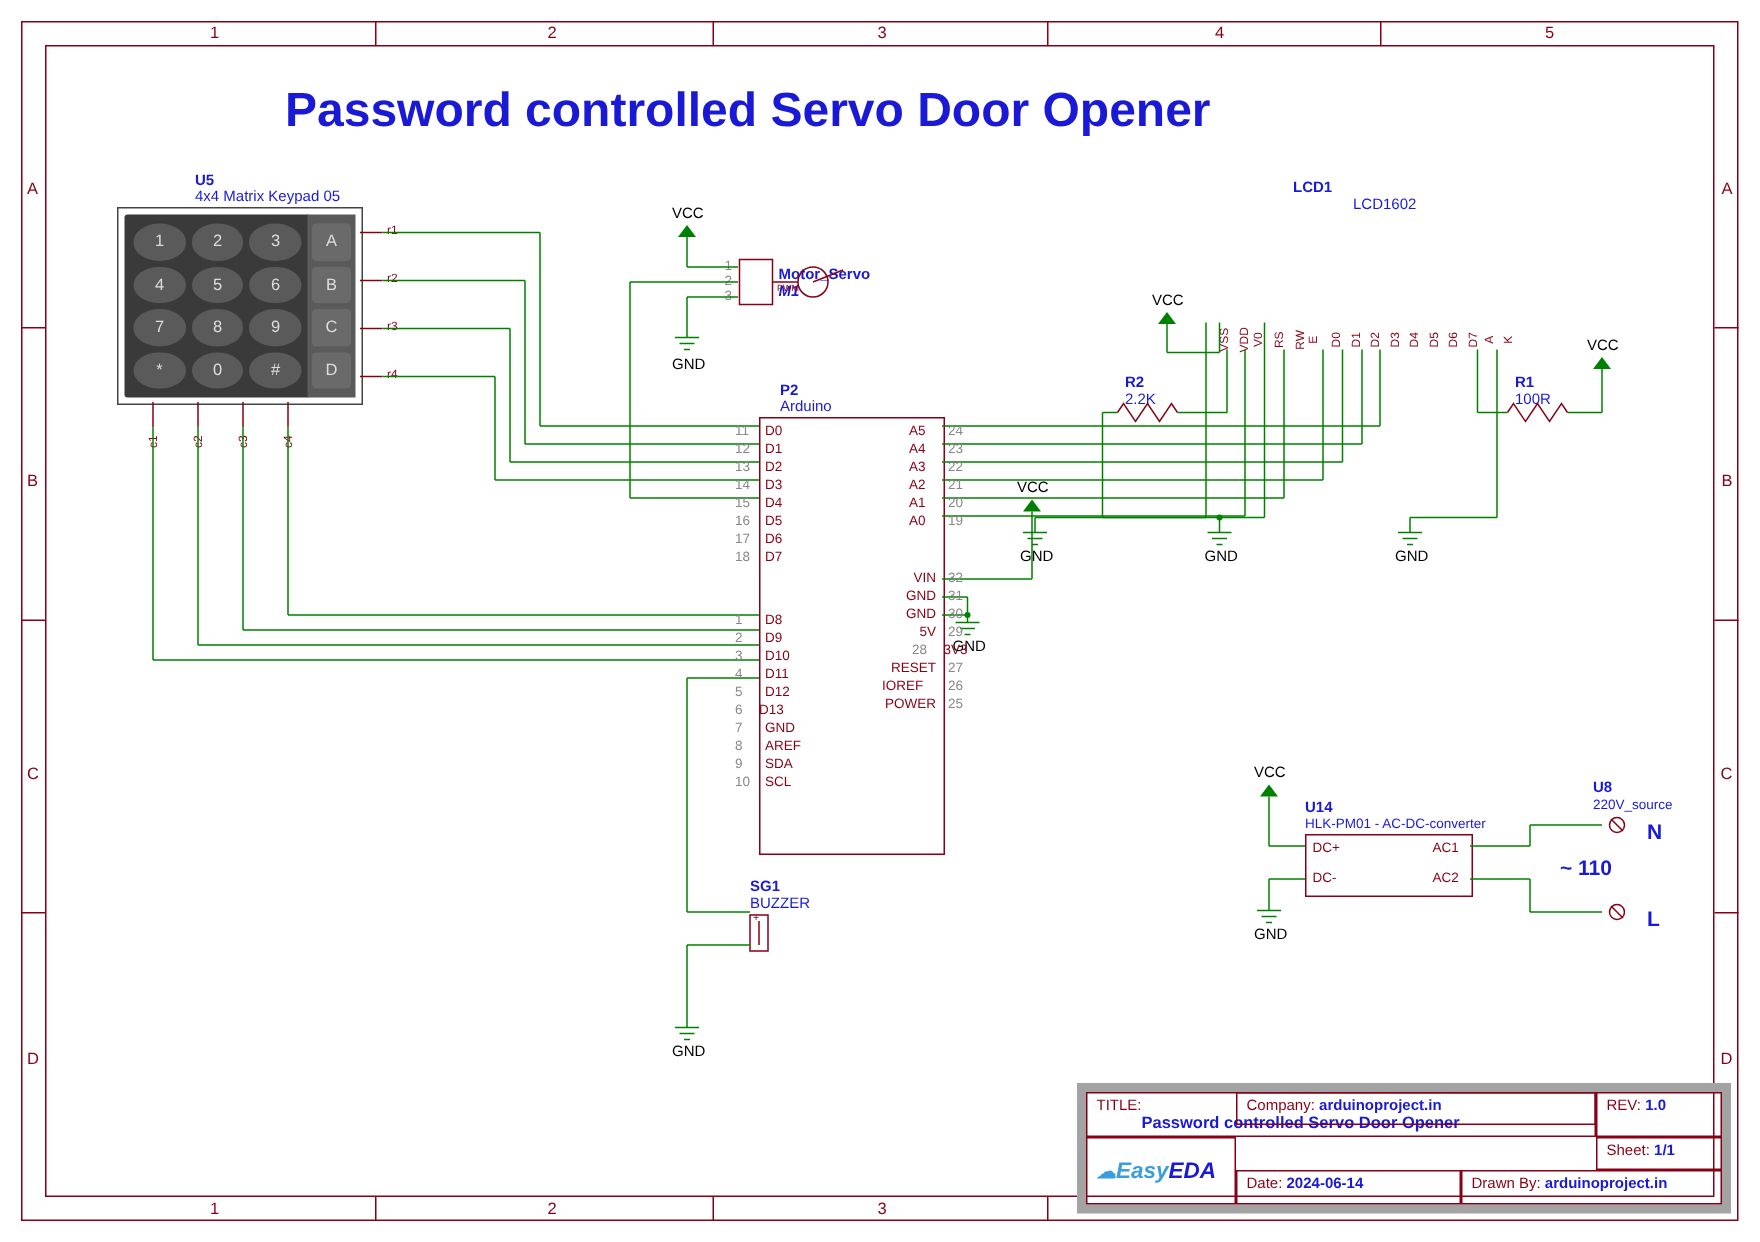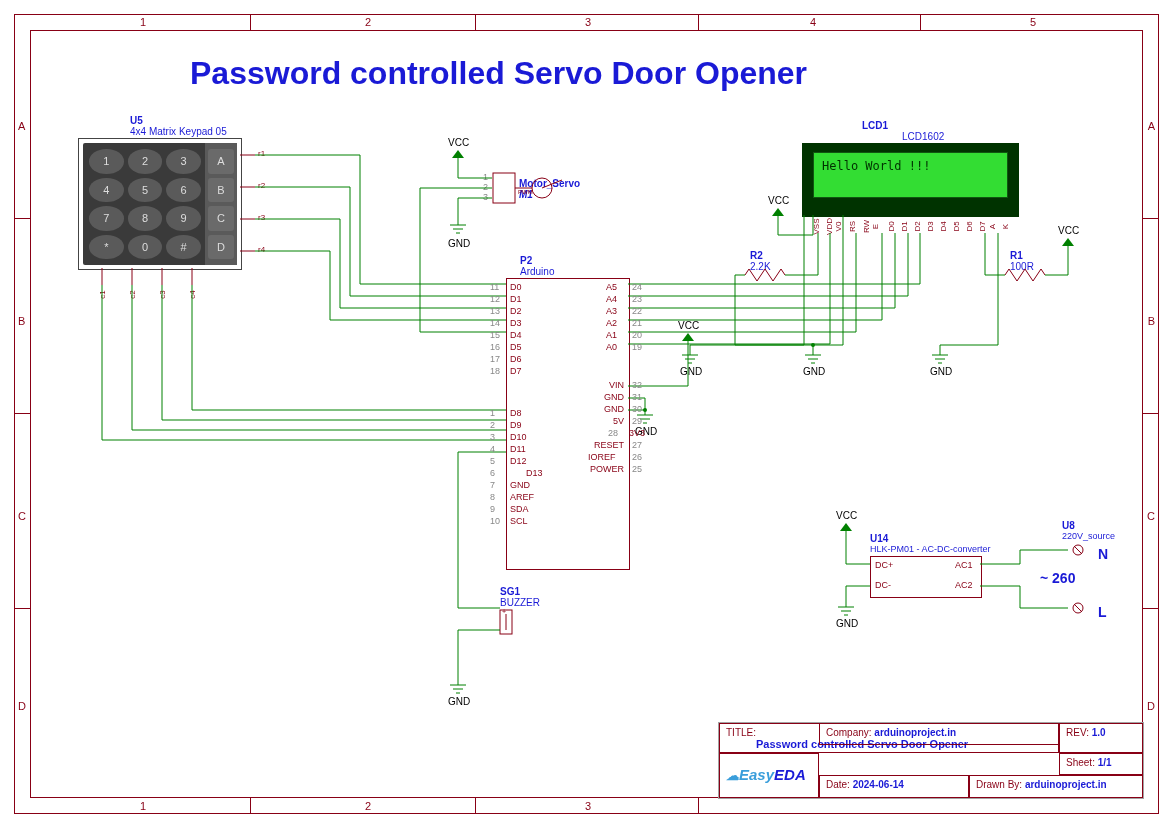--- a/index.html
+++ b/index.html
@@ -15,21 +15,21 @@
   .pinnum{position:absolute;font-size:9px;color:#888;}
   .powlbl{position:absolute;font-size:10px;color:#000;}
   .keypad{position:absolute;border:1px solid #444;background:#fff;}
   .kp-inner{position:absolute;left:4px;top:4px;right:34px;bottom:4px;background:#3a3a3a;border-radius:2px;display:grid;grid-template-columns:repeat(3,1fr);grid-template-rows:repeat(4,1fr);gap:4px;padding:6px;}
   .kp-side{position:absolute;right:4px;top:4px;width:26px;bottom:4px;background:#5a5a5a;display:grid;grid-template-rows:repeat(4,1fr);gap:4px;padding:6px 3px;}
   .kbtn{background:#5a5a5a;border-radius:50%;color:#ddd;display:flex;align-items:center;justify-content:center;font-size:11px;}
   .kbtn.sq{border-radius:3px;background:#6a6a6a;}
   .arduino{position:absolute;border:1px solid #880015;background:#fff;}
   .lcd{position:absolute;border:1px solid #003300;background:#003300;}
   .lcd-screen{position:absolute;left:10px;right:10px;top:8px;bottom:18px;background:#33dd33;border:1px solid #115511;color:#003300;font-family:monospace;font-size:12px;padding:6px 8px;}
-  .tblock{position:absolute;border:1px solid #a3a3a3;font-size:10px;}
+  .tblock{position:absolute;border:6px solid #a3a3a3;font-size:10px;}
   .tblock .cell{position:absolute;border:1px solid #880015;padding:3px 6px;box-sizing:border-box;}
   .tblock .hdr{color:#880015;}
   .tblock .val{color:#1a1ad6;font-weight:bold;}
   .wire{stroke:#008000;stroke-width:1;fill:none;}
   .wire-r{stroke:#880015;stroke-width:1;fill:none;}
   .junction{fill:#008000;}
   .rect-r{fill:none;stroke:#880015;stroke-width:1;}
   .arrow{fill:#008000;}
   .rowname{position:absolute;font-size:8px;color:#880015;}
   .resistor{stroke:#880015;fill:none;stroke-width:1;}
@@ -132,23 +132,20 @@
   <div class="pinnum" style="left:483px;top:182px;">2</div>
   <div class="pinnum" style="left:483px;top:192px;">3</div>
   <div class="powlbl" style="left:448px;top:238px;">GND</div>
 
   <div class="label" style="left:520px;top:255px;">P2</div>
   <div class="label" style="left:520px;top:266px;font-weight:normal;">Arduino</div>
   <div class="arduino" style="left:506px;top:278px;width:122px;height:290px;"></div>
 
   <div class="label" style="left:862px;top:120px;">LCD1</div>
   <div class="label" style="left:902px;top:131px;font-weight:normal;">LCD1602</div>
-  <div class="lcd" style="left:802px;top:143px;width:215px;height:72px;">
-    <div class="lcd-screen">Hello World !!!</div>
-  </div>
 
   <div style="position:absolute;left:808px;top:222px;width:205px;height:12px;">
     <span class="rowname" style="left:0px;transform:rotate(-90deg);">VSS</span>
     <span class="rowname" style="left:13px;transform:rotate(-90deg);">VDD</span>
     <span class="rowname" style="left:26px;transform:rotate(-90deg);">V0</span>
     <span class="rowname" style="left:39px;transform:rotate(-90deg);">RS</span>
     <span class="rowname" style="left:52px;transform:rotate(-90deg);">RW</span>
     <span class="rowname" style="left:65px;transform:rotate(-90deg);">E</span>
     <span class="rowname" style="left:78px;transform:rotate(-90deg);">D0</span>
     <span class="rowname" style="left:91px;transform:rotate(-90deg);">D1</span>
@@ -179,21 +176,21 @@
   <div class="label" style="left:870px;top:544px;font-weight:normal;font-size:9px;">HLK-PM01 - AC-DC-converter</div>
   <div class="converter" style="left:870px;top:556px;width:110px;height:40px;"></div>
   <div class="pinlabel" style="left:875px;top:560px;">DC+</div>
   <div class="pinlabel" style="left:875px;top:580px;">DC-</div>
   <div class="pinlabel" style="left:955px;top:560px;">AC1</div>
   <div class="pinlabel" style="left:955px;top:580px;">AC2</div>
 
   <div class="label" style="left:1062px;top:520px;">U8</div>
   <div class="label" style="left:1062px;top:531px;font-weight:normal;font-size:9px;">220V_source</div>
   <div class="label" style="left:1098px;top:546px;font-size:14px;">N</div>
-  <div class="label" style="left:1040px;top:570px;font-size:14px;">~ 260</div>
+  <div class="label" style="left:1040px;top:570px;font-size:14px;">~ 110</div>
   <div class="label" style="left:1098px;top:604px;font-size:14px;">L</div>
   <svg style="position:absolute;left:1068px;top:540px;width:20px;height:80px;">
     <circle cx="10" cy="10" r="5" stroke="#880015" fill="none"></circle>
     <line x1="6" y1="6" x2="14" y2="14" stroke="#880015"></line>
     <circle cx="10" cy="68" r="5" stroke="#880015" fill="none"></circle>
     <line x1="6" y1="64" x2="14" y2="72" stroke="#880015"></line>
   </svg>
 
   <div class="powlbl" style="left:768px;top:195px;">VCC</div>
   <div class="powlbl" style="left:1058px;top:225px;">VCC</div>
@@ -385,21 +382,21 @@
      <div class="pinlabel" style="left:510px;top:408px;">D8</div>
       <div class="pinnum" style="left:490px;top:420px;">2</div>
      <div class="pinlabel" style="left:510px;top:420px;">D9</div>
       <div class="pinnum" style="left:490px;top:432px;">3</div>
      <div class="pinlabel" style="left:510px;top:432px;">D10</div>
       <div class="pinnum" style="left:490px;top:444px;">4</div>
      <div class="pinlabel" style="left:510px;top:444px;">D11</div>
       <div class="pinnum" style="left:490px;top:456px;">5</div>
      <div class="pinlabel" style="left:510px;top:456px;">D12</div>
       <div class="pinnum" style="left:490px;top:468px;">6</div>
-     <div class="pinlabel" style="left:526px;top:468px;">D13</div>
+     <div class="pinlabel" style="left:506px;top:468px;">D13</div>
       <div class="pinnum" style="left:490px;top:480px;">7</div>
      <div class="pinlabel" style="left:510px;top:480px;">GND</div>
       <div class="pinnum" style="left:490px;top:492px;">8</div>
      <div class="pinlabel" style="left:510px;top:492px;">AREF</div>
       <div class="pinnum" style="left:490px;top:504px;">9</div>
      <div class="pinlabel" style="left:510px;top:504px;">SDA</div>
       <div class="pinnum" style="left:490px;top:516px;">10</div>
      <div class="pinlabel" style="left:510px;top:516px;">SCL</div>
     </div>
   <div id="ard-ra">

